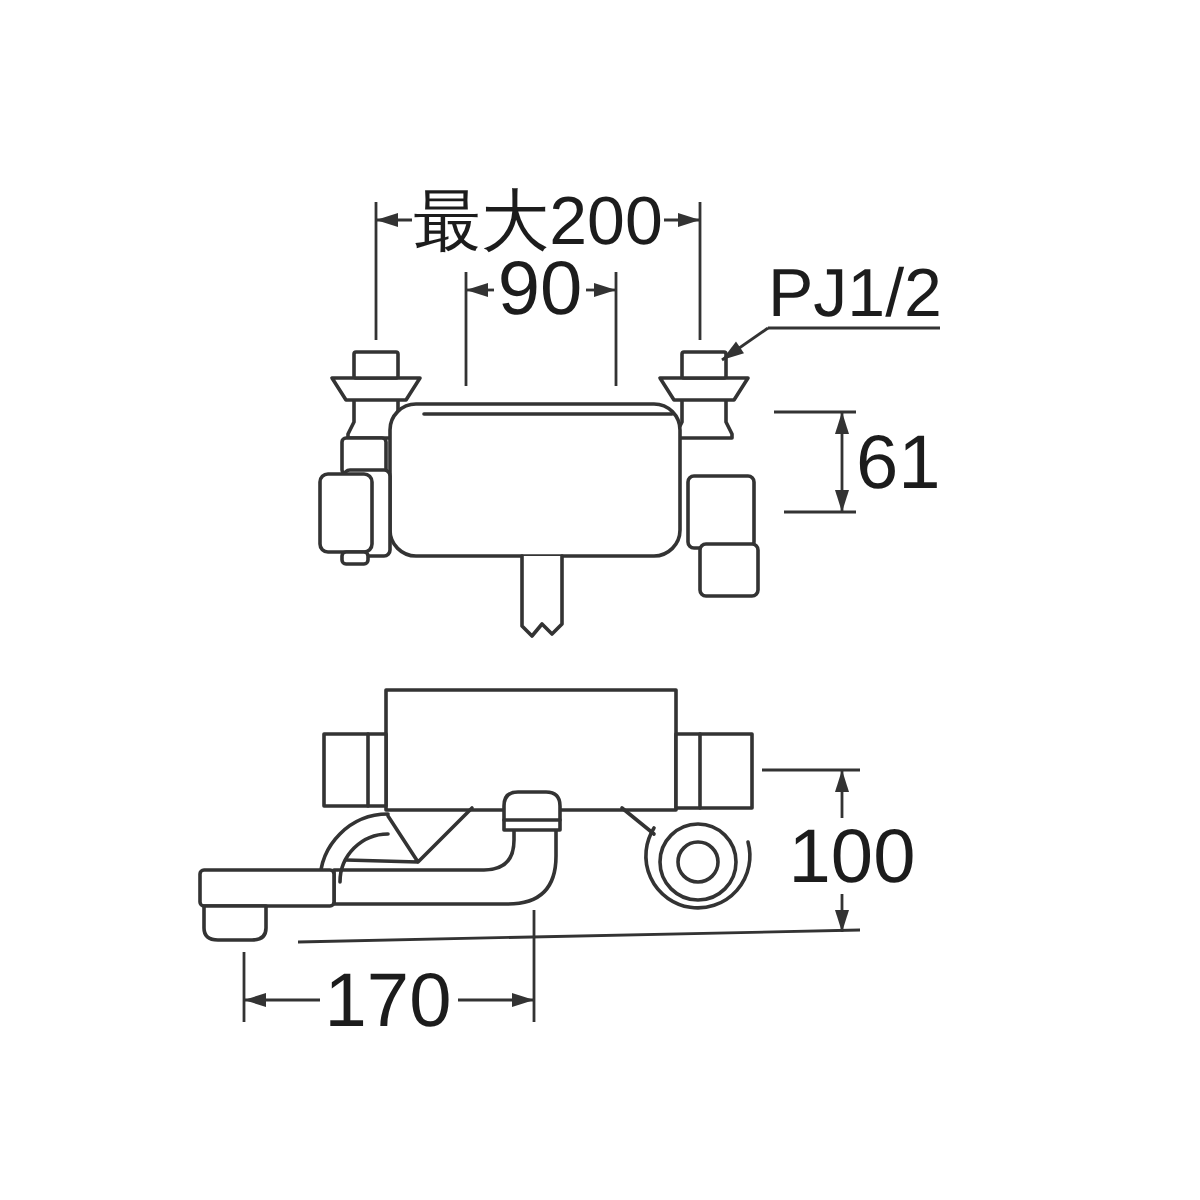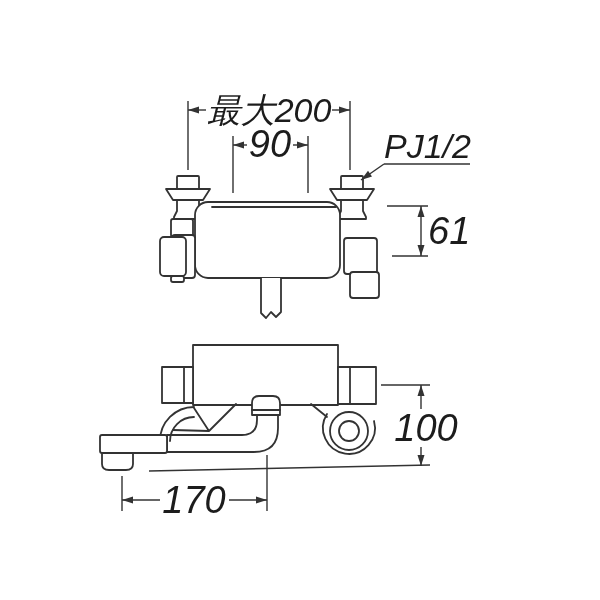--- a/index.html
+++ b/index.html
@@ -1,21 +1,21 @@
 <!DOCTYPE html>
 <html><head>
 <meta charset="utf-8">
 <style>
   :root{
     --line:#333333;
     --text:#1c1c1c;
     --bg:#ffffff;
   }
   html,body{margin:0;padding:0;background:var(--bg);}
-  .stage{width:600px;height:600px;background:var(--bg);overflow:hidden;font-style:italic;}
+  .stage{width:600px;height:600px;background:var(--bg);overflow:hidden;}
   svg{display:block;width:600px;height:600px;}
   .ln{fill:none;stroke:var(--line);stroke-width:1.8;stroke-linecap:round;stroke-linejoin:round;}
   .fw{fill:#ffffff;stroke:var(--line);stroke-width:1.8;stroke-linecap:round;stroke-linejoin:round;}
   .dim{fill:none;stroke:var(--line);stroke-width:1.4;stroke-linecap:butt;}
   .arr{fill:var(--line);stroke:none;}
   text.lbl{fill:var(--text);font-family:"Liberation Sans","DejaVu Sans",sans-serif;}
   .f38{font-size:38px;}
   .f34{font-size:34px;}
   .mid{text-anchor:middle;}
   .start{text-anchor:start;}

